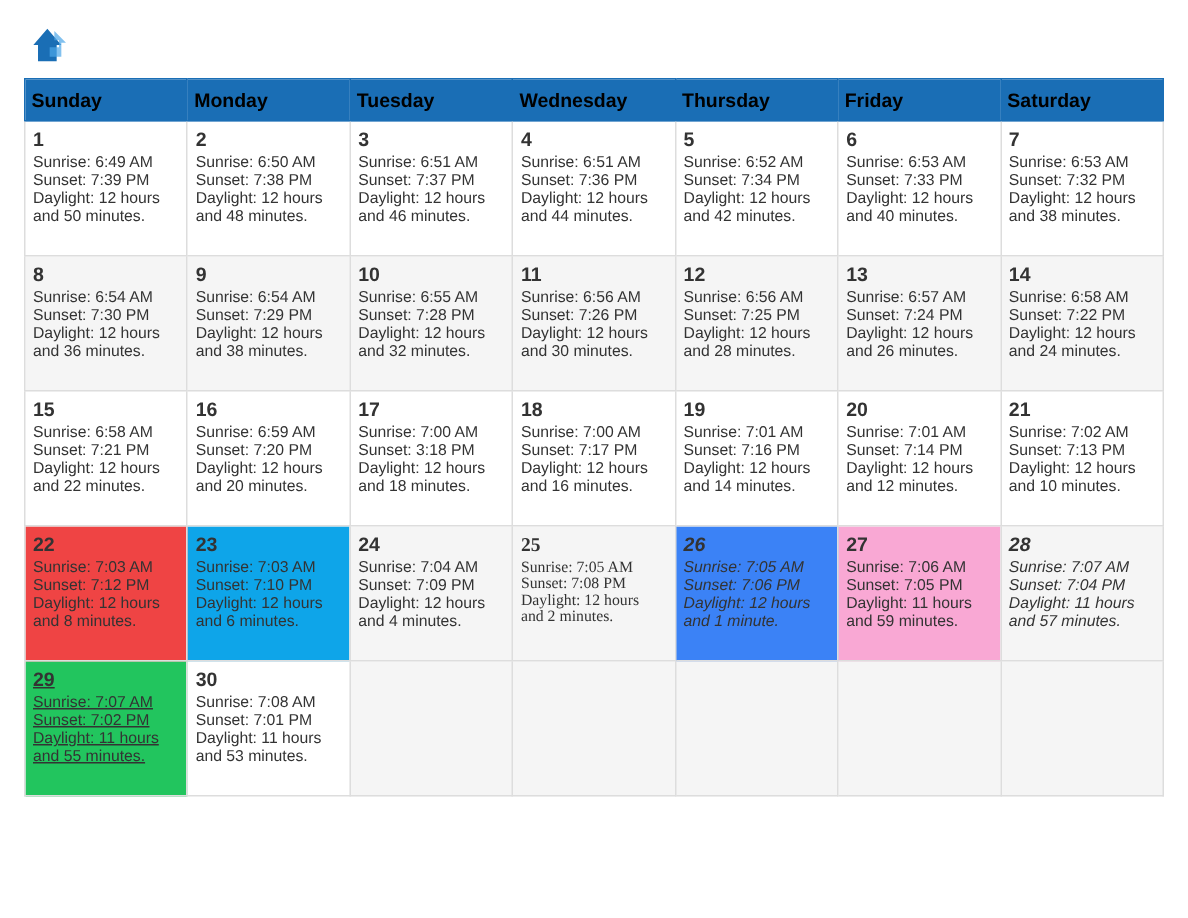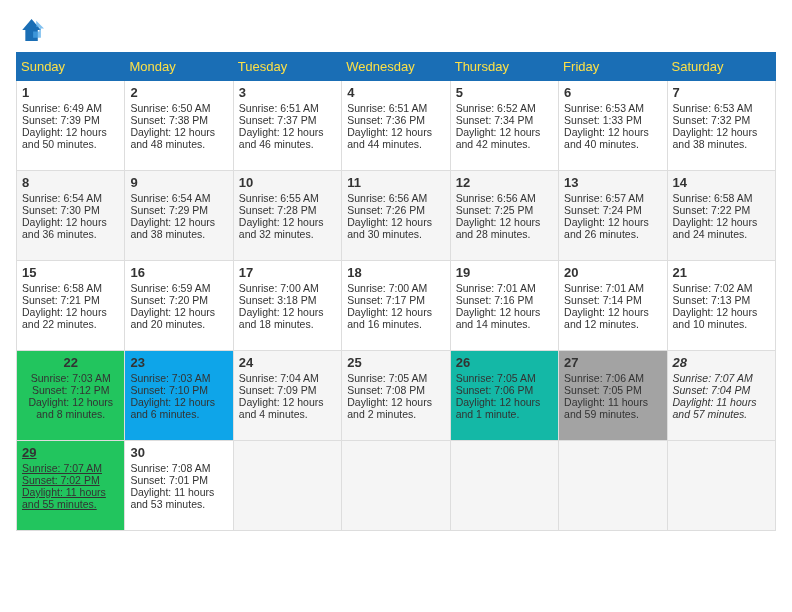--- a/index.html
+++ b/index.html
@@ -42,23 +42,23 @@
       font-size: 16px;
       color: #555;
     }
     table {
       width: 100%;
       border-collapse: collapse;
       table-layout: fixed;
     }
     thead th {
       background: #1a6eb5;
-      color: #fde047;
+      color: #000000;
       font-size: 13px;
-      font-weight: normal;
+      font-weight: bold;
       padding: 6px 4px;
       text-align: left;
       border: 1px solid #1a6eb5;
     }
     tbody td {
       border: 1px solid #ddd;
       vertical-align: top;
       padding: 4px 5px;
       font-size: 10.5px;
       color: #333;
@@ -141,21 +141,21 @@
         <td style="background: rgb(255, 255, 255);">
           <span class="day-num">5</span>
           <div>Sunrise: 6:52 AM</div>
           <div>Sunset: 7:34 PM</div>
           <div>Daylight: 12 hours</div>
           <div>and 42 minutes.</div>
         </td>
         <td style="background: rgb(255, 255, 255);">
           <span class="day-num">6</span>
           <div>Sunrise: 6:53 AM</div>
-          <div>Sunset: 1:33 PM</div>
+          <div>Sunset: 7:33 PM</div>
           <div>Daylight: 12 hours</div>
           <div>and 40 minutes.</div>
         </td>
         <td style="background: rgb(255, 255, 255);">
           <span class="day-num">7</span>
           <div>Sunrise: 6:53 AM</div>
           <div>Sunset: 7:32 PM</div>
           <div>Daylight: 12 hours</div>
           <div>and 38 minutes.</div>
         </td>
@@ -256,56 +256,56 @@
         </td>
         <td style="background: rgb(255, 255, 255); margin-left: 46px;">
           <span class="day-num">21</span>
           <div>Sunrise: 7:02 AM</div>
           <div>Sunset: 7:13 PM</div>
           <div>Daylight: 12 hours</div>
           <div>and 10 minutes.</div>
         </td>
       </tr>
       <tr>
-        <td style="background: #22c55e; text-align: center;">
+        <td style="background: #ef4444;">
           <span class="day-num">22</span>
           <div>Sunrise: 7:03 AM</div>
           <div>Sunset: 7:12 PM</div>
           <div>Daylight: 12 hours</div>
           <div>and 8 minutes.</div>
         </td>
         <td style="background: #0ea5e9;">
           <span class="day-num">23</span>
           <div>Sunrise: 7:03 AM</div>
           <div>Sunset: 7:10 PM</div>
           <div>Daylight: 12 hours</div>
           <div>and 6 minutes.</div>
         </td>
         <td style="background: rgb(245, 245, 245); margin-left: 20px;">
           <span class="day-num">24</span>
           <div>Sunrise: 7:04 AM</div>
           <div>Sunset: 7:09 PM</div>
           <div>Daylight: 12 hours</div>
           <div>and 4 minutes.</div>
         </td>
-        <td style="background: rgb(245, 245, 245);">
+        <td style="background: rgb(245, 245, 245); font-family: Liberation Serif, serif;">
           <span class="day-num">25</span>
           <div>Sunrise: 7:05 AM</div>
           <div>Sunset: 7:08 PM</div>
           <div>Daylight: 12 hours</div>
           <div>and 2 minutes.</div>
         </td>
-        <td style="background: #14b8a6;">
+        <td style="background: #3b82f6; font-style: italic;">
           <span class="day-num">26</span>
           <div>Sunrise: 7:05 AM</div>
           <div>Sunset: 7:06 PM</div>
           <div>Daylight: 12 hours</div>
           <div>and 1 minute.</div>
         </td>
-        <td style="background: #a3a3a3;">
+        <td style="background: #f9a8d4;">
           <span class="day-num">27</span>
           <div>Sunrise: 7:06 AM</div>
           <div>Sunset: 7:05 PM</div>
           <div>Daylight: 11 hours</div>
           <div>and 59 minutes.</div>
         </td>
         <td style="background: rgb(245, 245, 245); font-style: italic;">
           <span class="day-num">28</span>
           <div>Sunrise: 7:07 AM</div>
           <div>Sunset: 7:04 PM</div>

